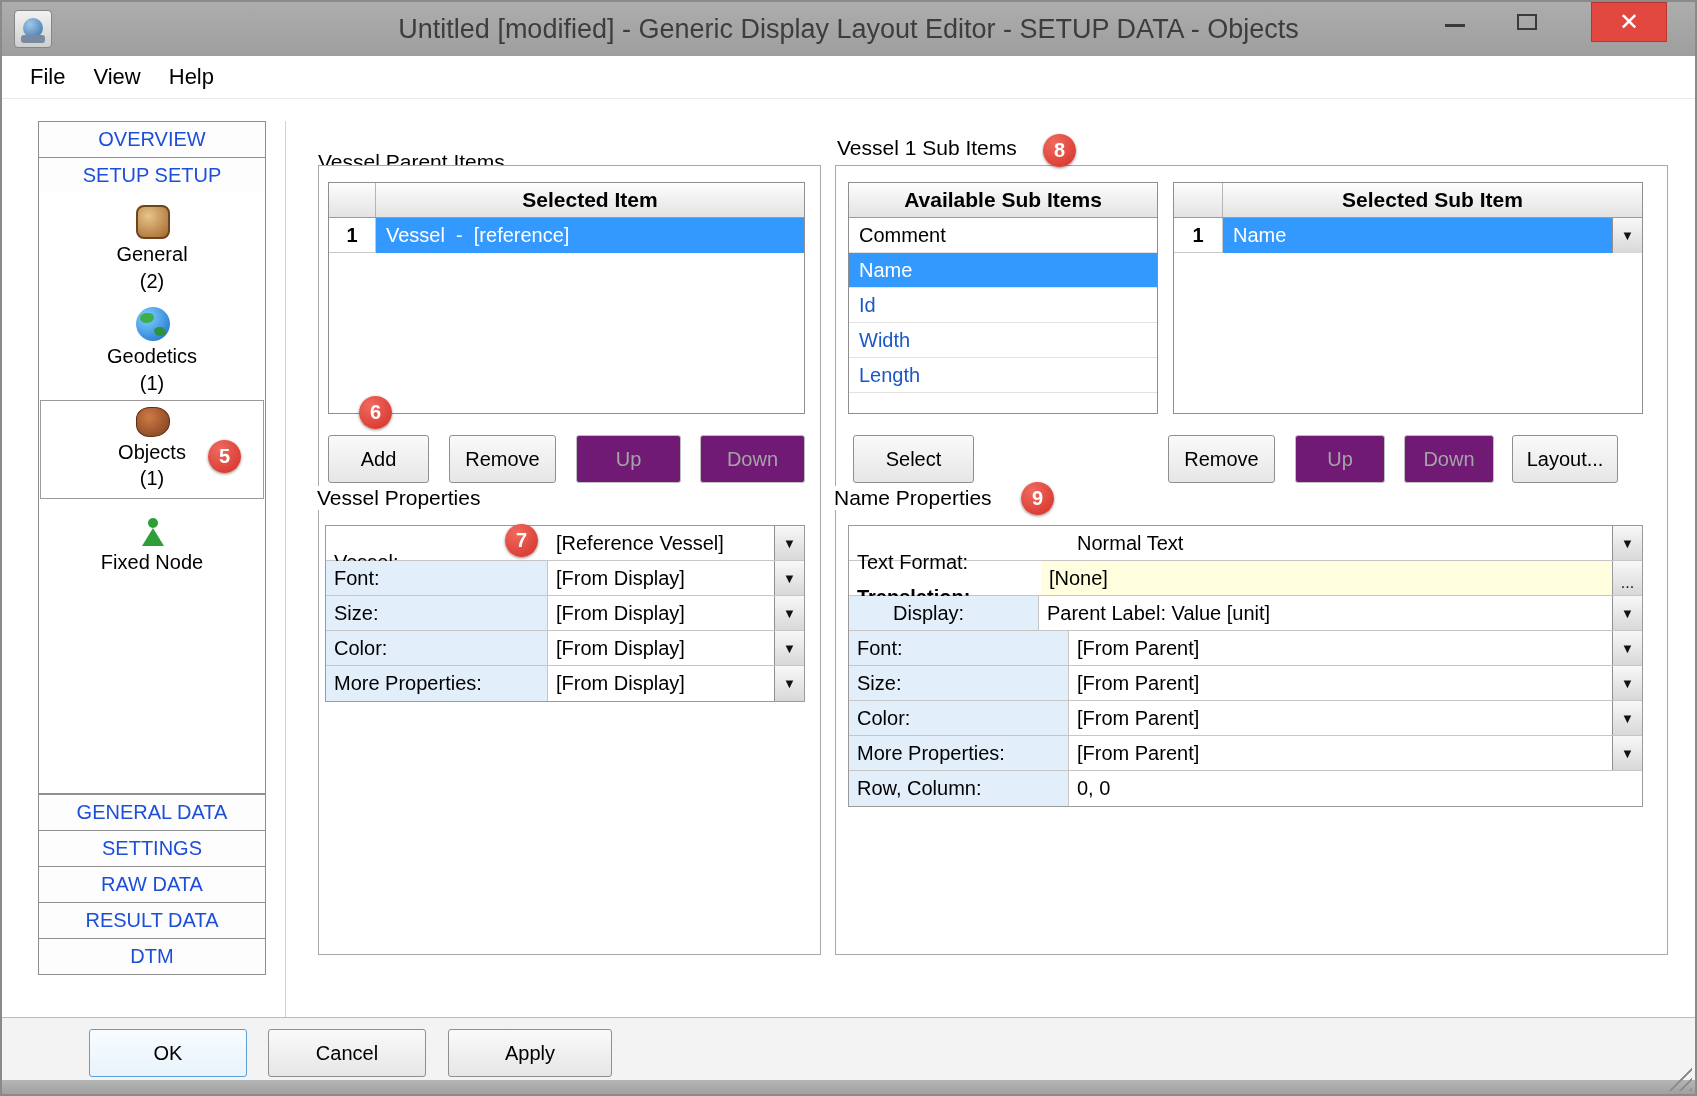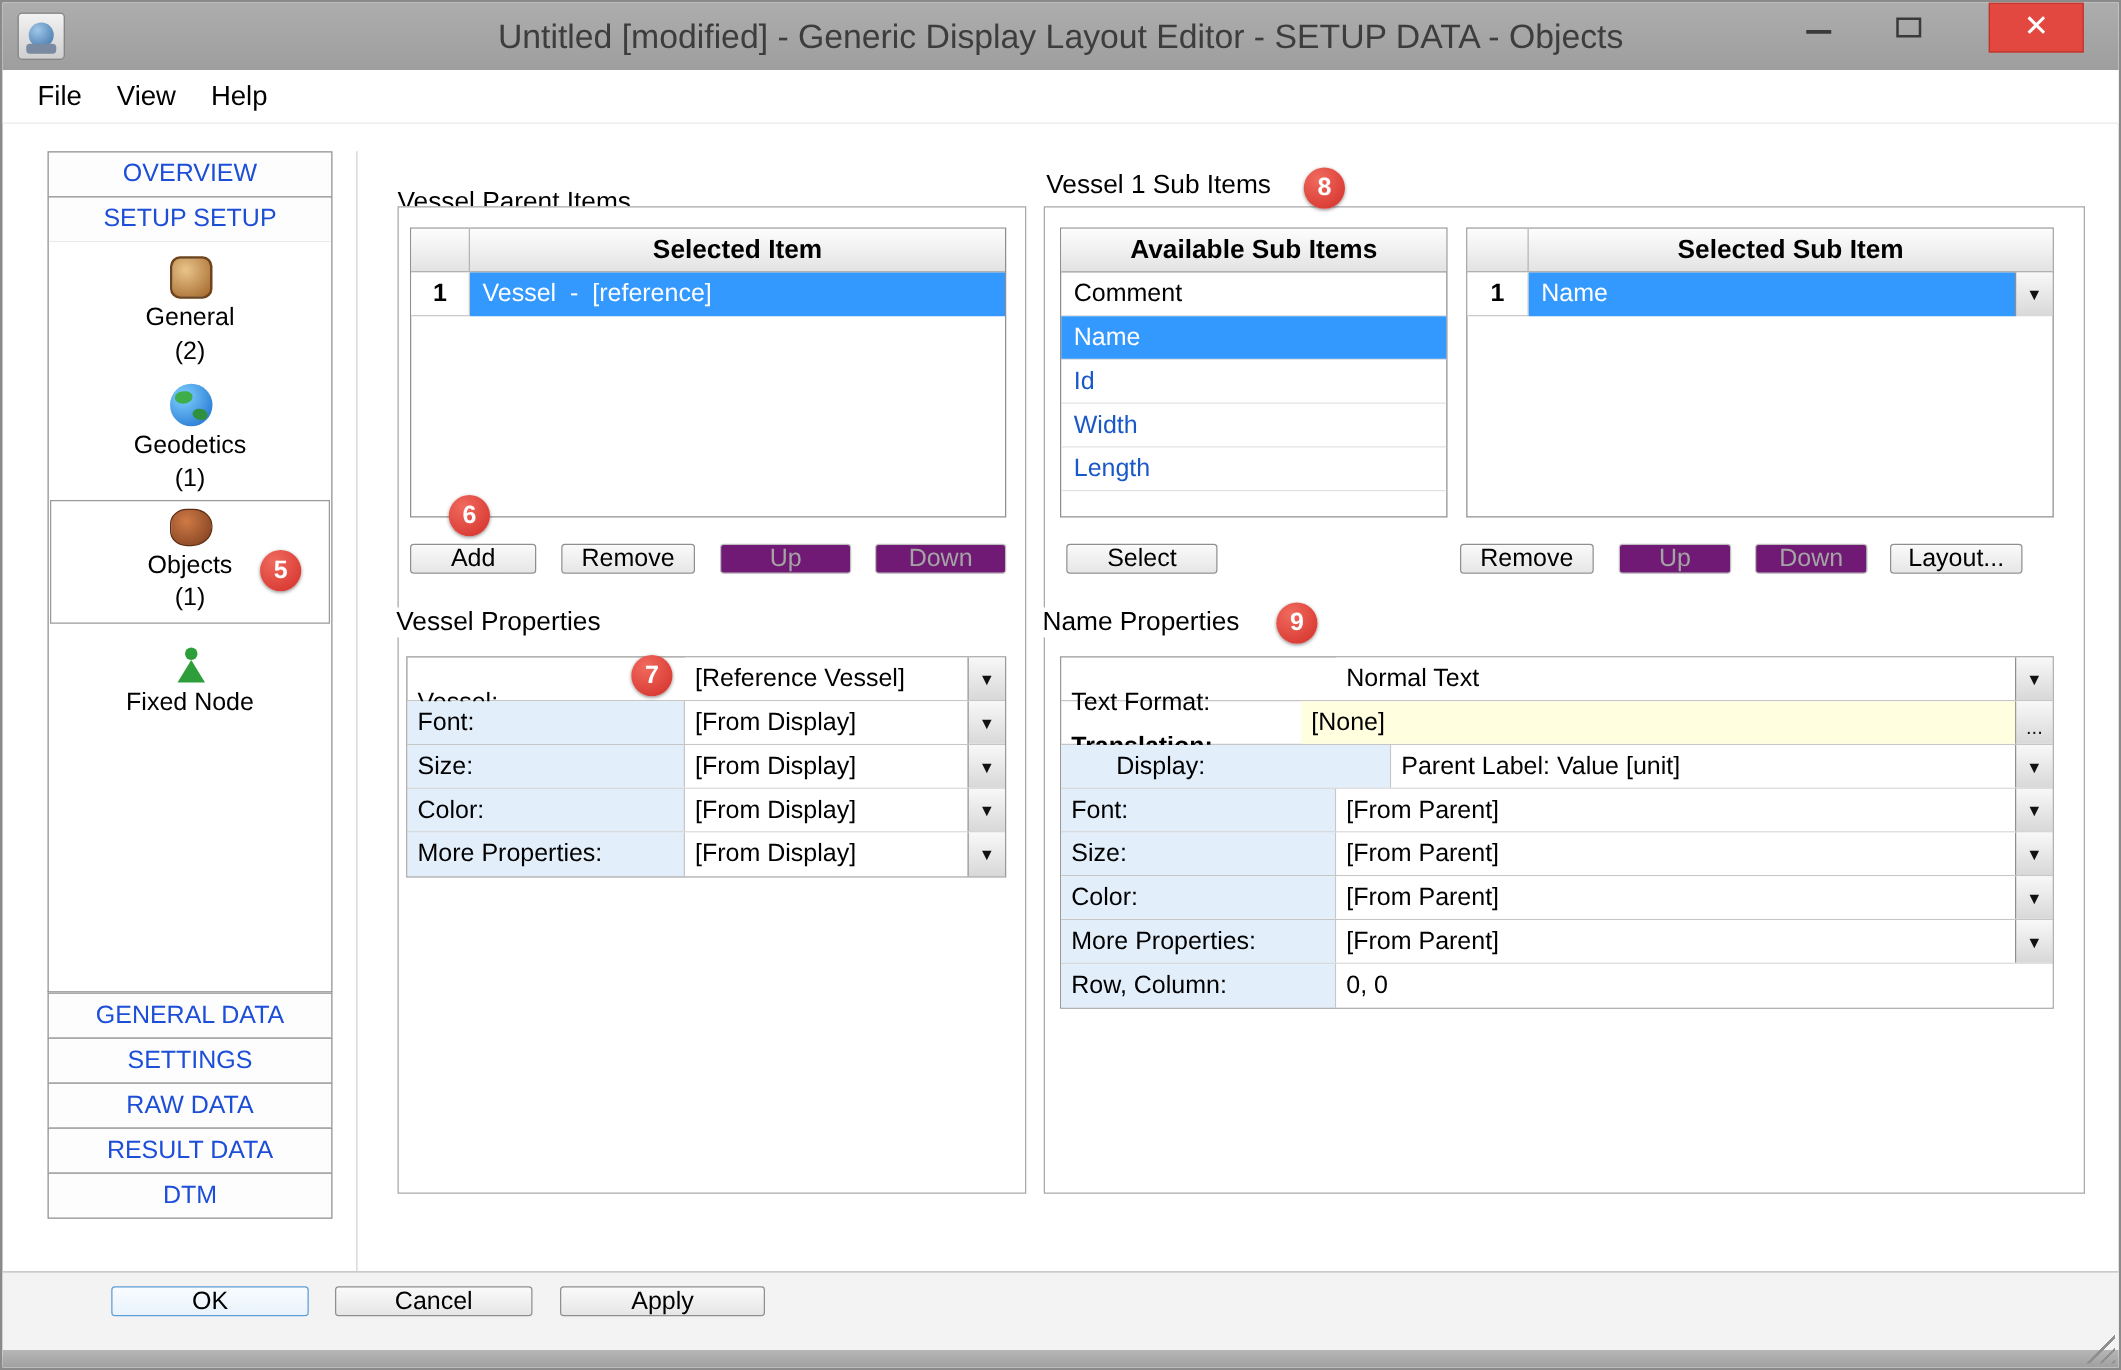--- a/index.html
+++ b/index.html
@@ -67,21 +67,21 @@
 
   
   .list-box{position:absolute;box-sizing:border-box;border:1px solid #8f8f8f;background:#fff;}
   .list-header{height:35px;display:flex;align-items:center;justify-content:center;font-weight:bold;font-size:21px;
     background:linear-gradient(#fdfdfd,#e3e3e3);border-bottom:1px solid #9a9a9a;box-sizing:border-box;}
   .list-item{height:35px;display:flex;align-items:center;padding-left:10px;font-size:20px;border-bottom:1px solid #e2e2e2;box-sizing:border-box;}
   .list-item.link{color:#1a58c8;}
   .list-item.selected{background:#3399ff;color:#fff;}
 
   
-  .btn{position:absolute;height:24px;box-sizing:border-box;border:1px solid #8f8f8f;border-radius:3px;
+  .btn{position:absolute;height:48px;box-sizing:border-box;border:1px solid #8f8f8f;border-radius:3px;
     background:linear-gradient(#fafafa,#e6e6e6);font-size:20px;display:flex;align-items:center;justify-content:center;color:#000;}
   .btn.disabled{color:#a4a4a4;border-color:#bfbfbf;background:#701a75;}
   .btn.default{border:1px solid #5e9ed6;background:linear-gradient(#f8fcff,#e9f3fb);}
 
   
   .prop-table{position:absolute;box-sizing:border-box;border:1px solid #9a9a9a;background:#fff;}
   .prop-row{display:flex;height:35px;box-sizing:border-box;border-bottom:1px solid #c6c6c6;}
   .prop-row:last-child{border-bottom:none;}
   .prop-label{box-sizing:border-box;padding-left:8px;font-size:20px;display:flex;align-items:center;
     border-right:1px solid #c6c6c6;background:#e3eefb;}
@@ -251,21 +251,21 @@
       <div class="prop-label hl" style="width:220px;">Text Format:</div>
       <div class="prop-value">Normal Text</div>
       <div class="dd-btn">▼</div>
     </div>
     <div class="prop-row">
       <div class="prop-label hl" style="width:192px;font-weight:bold;">Translation:</div>
       <div class="prop-value hl">[None]</div>
       <div class="ellipsis-btn">...</div>
     </div>
     <div class="prop-row">
-      <div class="prop-label" style="width:264px;padding-left:44px;">Display:</div>
+      <div class="prop-label" style="width:190px;padding-left:44px;">Display:</div>
       <div class="prop-value">Parent Label: Value [unit]</div>
       <div class="dd-btn">▼</div>
     </div>
     <div class="prop-row">
       <div class="prop-label" style="width:220px;">Font:</div>
       <div class="prop-value">[From Parent]</div>
       <div class="dd-btn">▼</div>
     </div>
     <div class="prop-row">
       <div class="prop-label" style="width:220px;">Size:</div>

